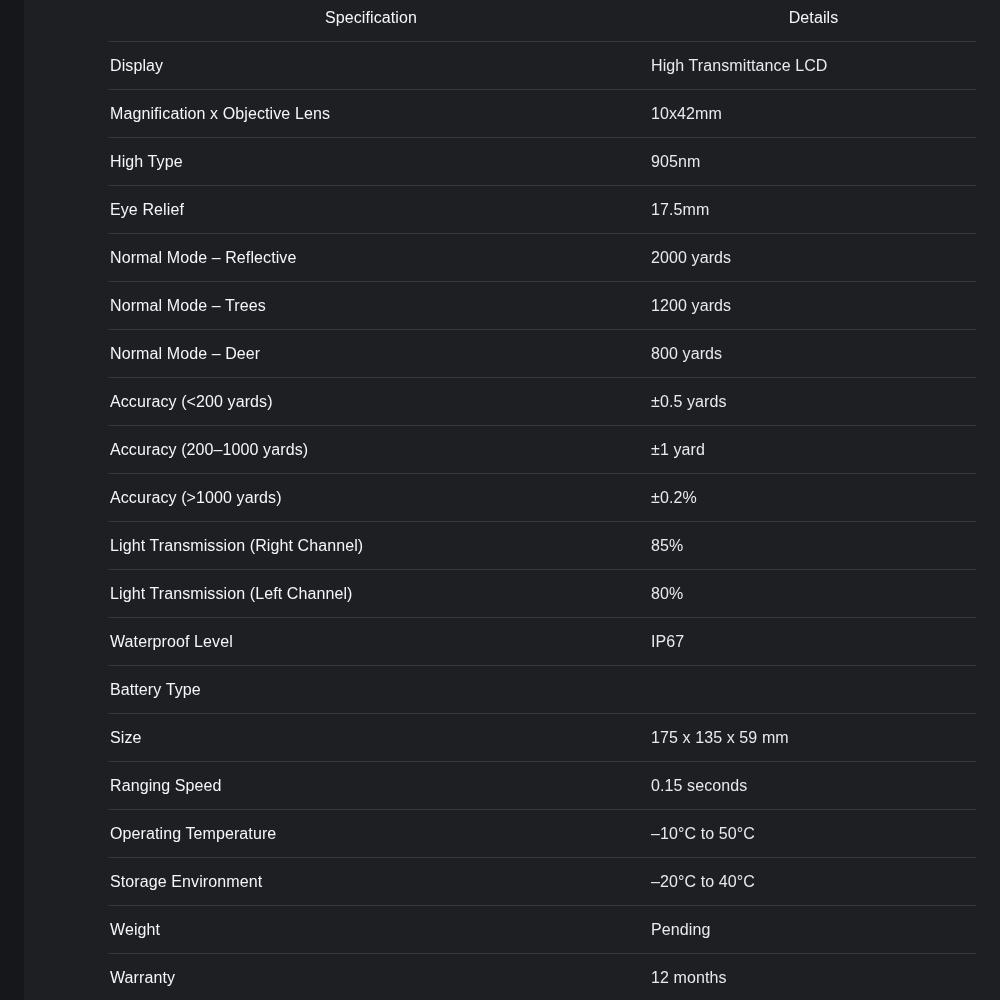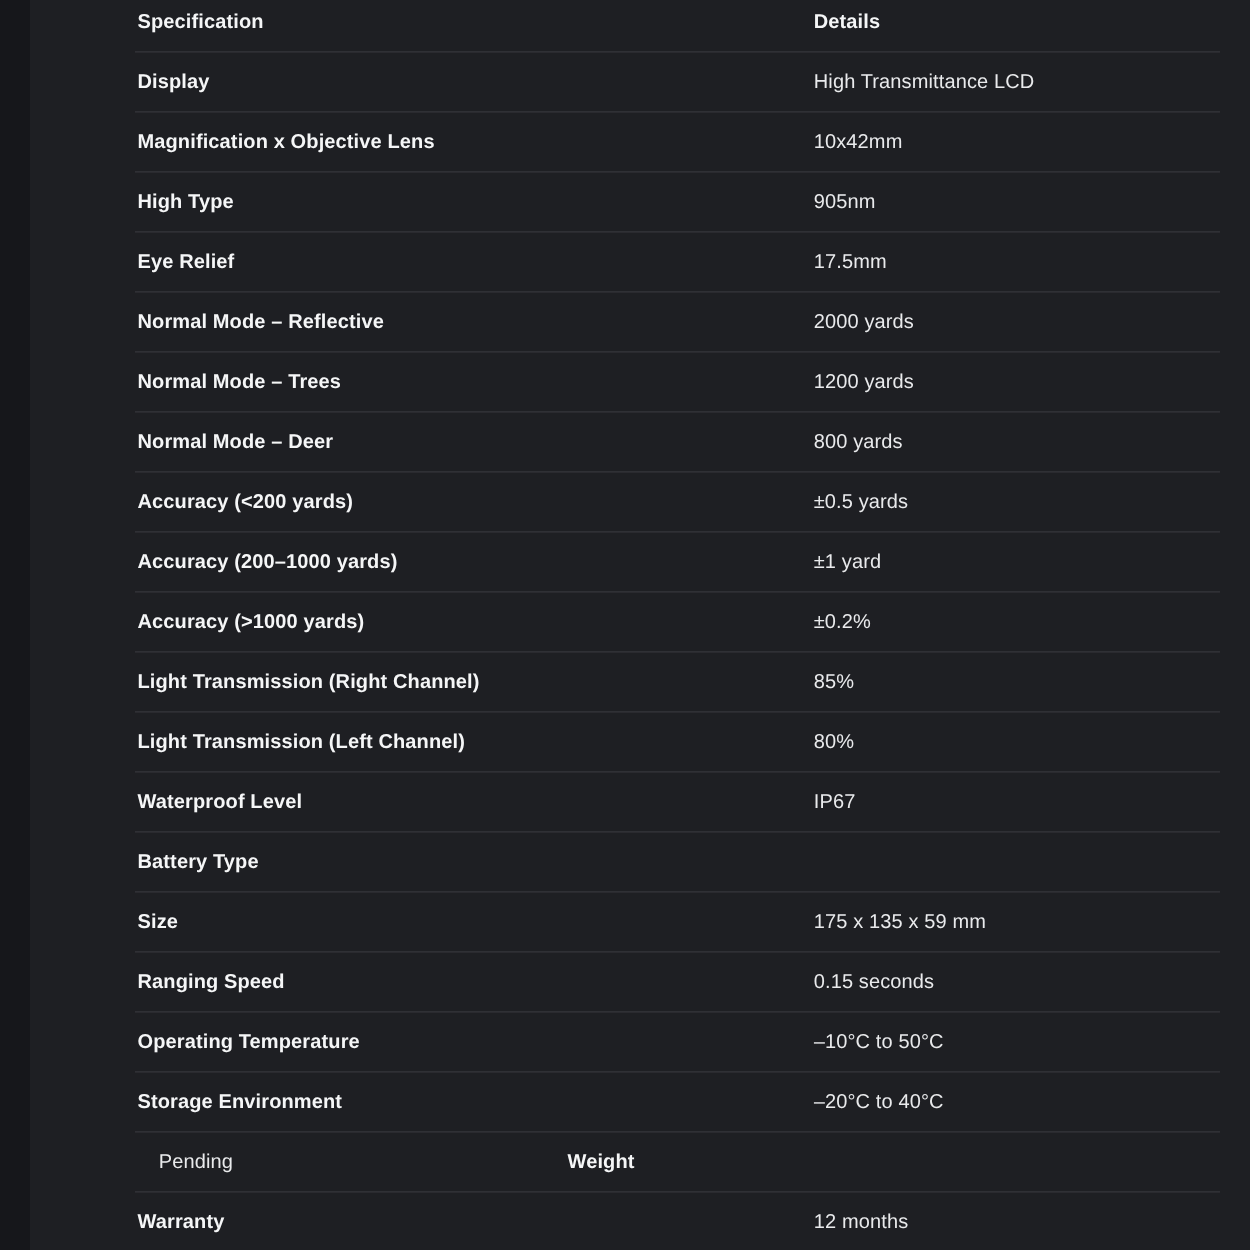--- a/index.html
+++ b/index.html
@@ -41,30 +41,30 @@
   .cell {
     font-size: 16px;
     line-height: 1.2;
     letter-spacing: 0.1px;
     white-space: nowrap;
     overflow: hidden;
   }
   .cell.spec {
     width: 524px;
     padding-left: 2px;
-    font-weight: 700;
+    font-weight: 400;
     color: var(--label-text);
   }
   .cell.detail {
     flex: 1;
     font-weight: 400;
     color: var(--value-text);
     margin-left: 19px;
   }
-  .row.header .cell { font-weight: 700; color: var(--label-text); }
+  .row.header .cell { font-weight: 400; color: var(--label-text); text-align: center; }
 </style>
 </head>
 <body>
 
 <div class="page">
   <div class="edge-band"></div>
   <div class="spec-table">
     <div class="row header">
       <div class="cell spec">Specification</div>
       <div class="cell detail">Details</div>
@@ -153,22 +153,22 @@
     <div class="cell spec">Operating Temperature</div>
     <div class="cell detail">–10°C to 50°C</div>
   </div>
 
   <div class="row">
     <div class="cell spec">Storage Environment</div>
     <div class="cell detail">–20°C to 40°C</div>
   </div>
 
   <div class="row">
+    <div class="cell spec">Weight</div>
     <div class="cell detail">Pending</div>
-    <div class="cell spec">Weight</div>
   </div>
 
   <div class="row">
     <div class="cell spec">Warranty</div>
     <div class="cell detail">12 months</div>
   </div>
 </div>
   </div>
 </div>
 

